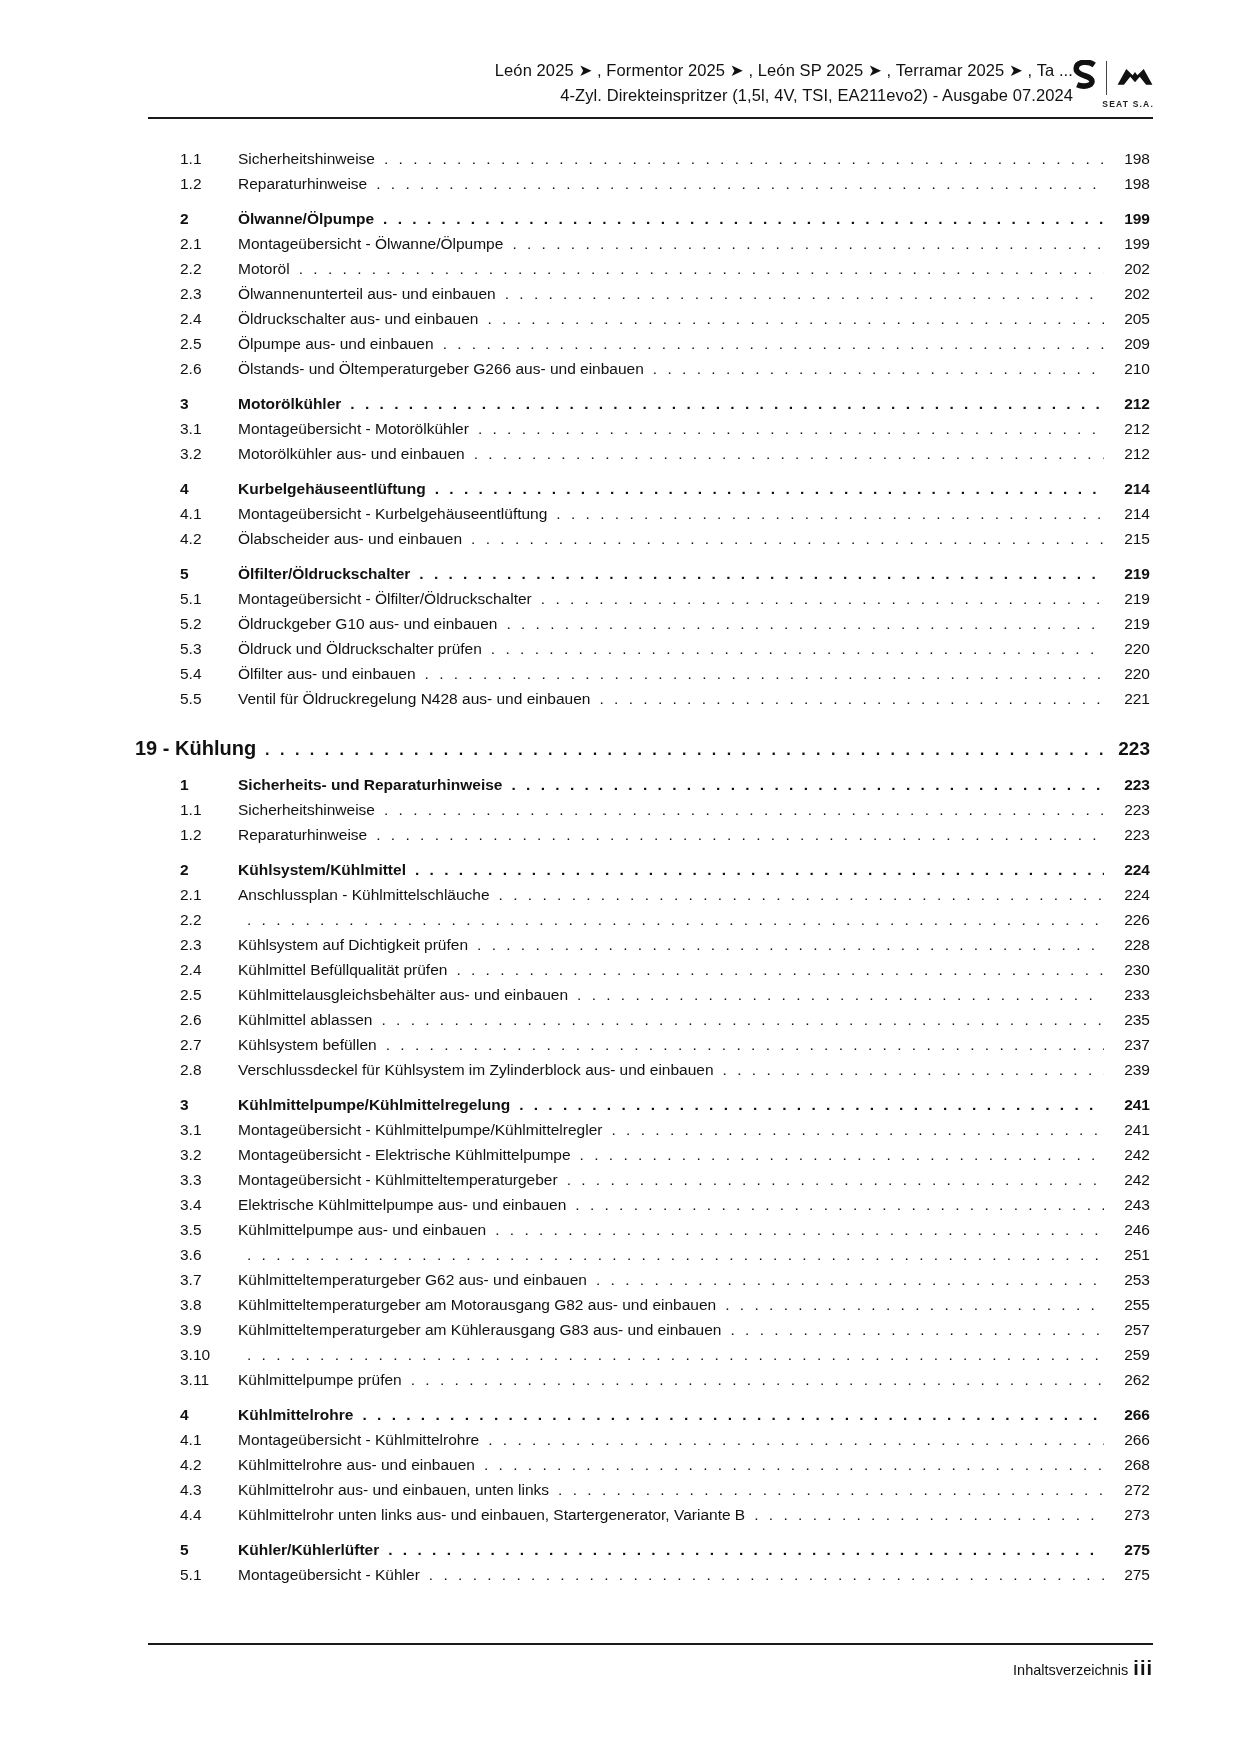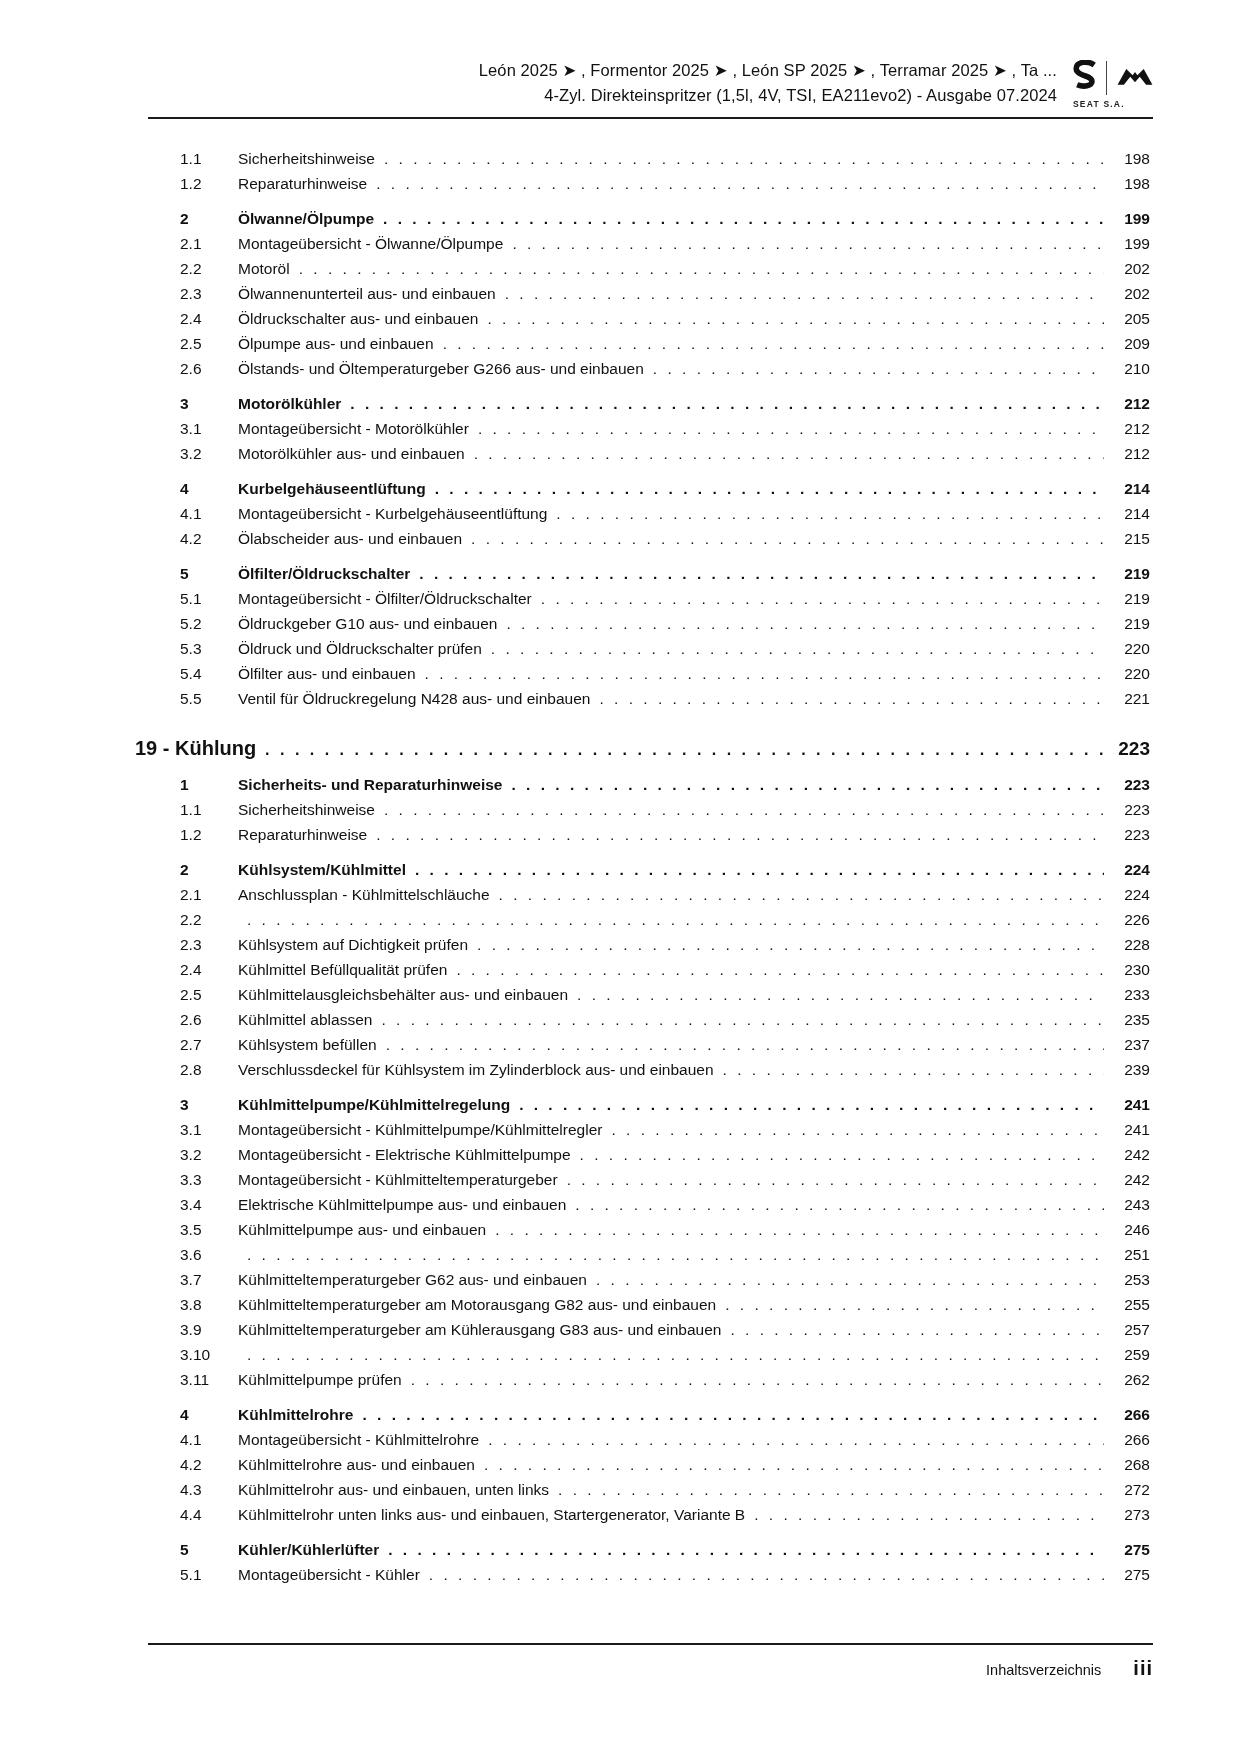--- a/index.html
+++ b/index.html
@@ -14,34 +14,33 @@
     overflow: hidden;
     font-family: "Liberation Sans", sans-serif;
     color: #111;
   }
 
   
   .header {
     display: flex;
     justify-content: flex-end;
     align-items: flex-start;
-    gap: 16px;
     padding: 58px 86px 0 0;
   }
   .header-text {
     text-align: right;
     font-size: 16.5px;
     line-height: 25px;
     letter-spacing: 0.1px;
     white-space: nowrap;
   }
   .brand {
     display: flex;
     flex-direction: column;
-    align-items: flex-start;
+    align-items: flex-end;
     margin-top: 2px;
   }
   .brand-logos {
     display: flex;
     align-items: center;
     gap: 9px;
   }
   .brand-divider {
     width: 1px;
     height: 34px;
@@ -107,21 +106,21 @@
     position: absolute;
     top: 1643px;
     left: 148px;
     right: 87px;
     border-top: 2.5px solid #1a1a1a;
   }
   .footer-inner {
     display: flex;
     justify-content: flex-end;
     align-items: baseline;
-    gap: 32px;
+    gap: 5px;
     padding-top: 12px;
   }
   .footer-label { font-size: 14.5px; }
   .footer-page  { font-size: 20px; font-weight: bold; letter-spacing: 1px; }
 </style>
 </head>
 <body>
 
 <div class="header">
   <div class="header-text">

